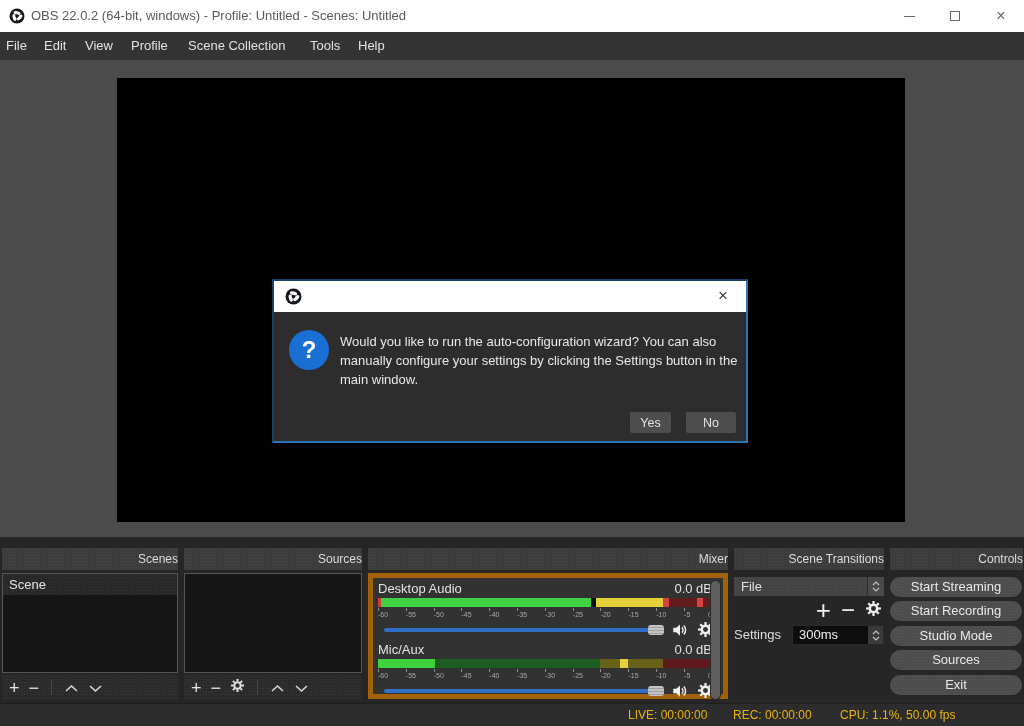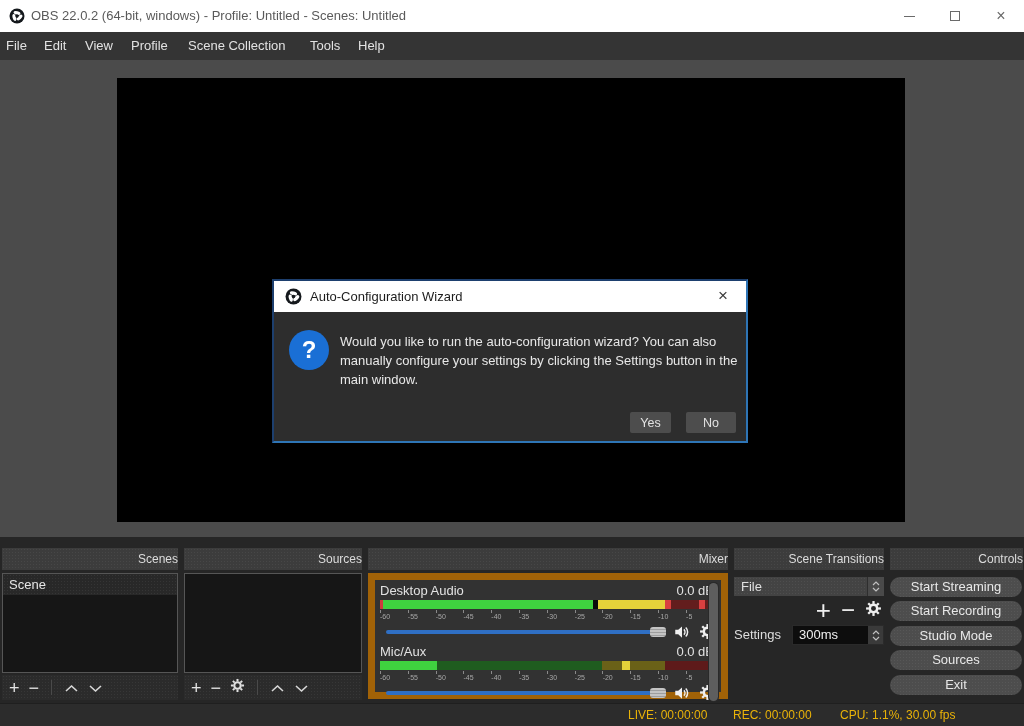--- a/index.html
+++ b/index.html
@@ -37,21 +37,21 @@
              border:1px solid #565656; }
   .list-item { height:21px; line-height:21px; font-size:13px; color:#e6e6e6; padding-left:6px;
                background-color:#282828; }
   .panel-toolbar { position:absolute; top:138px; height:25px; background-color:#2b2b2b;
                    display:flex; align-items:center; padding-left:7px; gap:9px; }
   .tb-txt { color:#e3e3e3; font-size:18px; line-height:22px; }
   .tb-div { width:1px; height:15px; background:#4a4a4a; margin:0 3px; }
 
   
   .mixerbox { position:absolute; left:368px; top:36px; width:360px; height:126px;
-              background-color:#323232; border:7px solid #a16207; }
+              background-color:#323232; border:5px solid #a16207; }
   .mix-scroll { position:absolute; right:2px; top:2px; width:11px; height:120px; background:#2a2a2a; border-radius:5px;}
   .mix-thumb { position:absolute; left:1px; top:1px; width:9px; height:118px; background:#5e5e5e; border-radius:5px; }
   .channel { position:absolute; left:5px; width:334px; height:58px; }
   .ch-name { position:absolute; left:0; top:0; font-size:13px; color:#e2e2e2; }
   .ch-level { position:absolute; right:0; top:0; font-size:13px; color:#e2e2e2; }
   .meter { position:absolute; left:0; top:17px; width:334px; height:9px; background:#111; overflow:hidden; }
   .meter .seg { position:absolute; top:0; bottom:0; }
   .tickmarks { position:absolute; left:0; top:27px; width:334px; height:3px;
                background:repeating-linear-gradient(to right, #8a8a8a 0 1px, transparent 1px 27.8px); }
   .ticks { position:absolute; left:0; top:30px; width:334px; display:flex;
@@ -366,37 +366,36 @@
     <div class="ctl-btn tex" style="top:40px">Start Streaming</div>
     <div class="ctl-btn tex" style="top:64px">Start Recording</div>
     <div class="ctl-btn tex" style="top:89px">Studio Mode</div>
     <div class="ctl-btn tex" style="top:113px">Sources</div>
     <div class="ctl-btn tex" style="top:138px">Exit</div>
   </div>
 
   <div class="statusbar">
     <span class="status-item" style="left:628px">LIVE: 00:00:00</span>
     <span class="status-item" style="left:733px">REC: 00:00:00</span>
-    <span class="status-item" style="left:840px">CPU: 1.1%, 30.00 fps</span>
+    <span class="status-item" style="left:840px">CPU: 1.1%, 50.00 fps</span>
   </div>
 
   <div class="dialog" style="border-bottom-color: rgb(46, 117, 182); border-right-color: rgb(46, 117, 182);">
     <div class="dlg-titlebar">
       <span class="dlg-logo">
         <svg viewBox="0 0 32 32" width="17" height="17">
           <circle cx="16" cy="16" r="15" fill="#14181c"></circle>
           <g fill="#ffffff">
             <ellipse cx="16" cy="10" rx="7" ry="3.6" transform="rotate(15 16 10)"></ellipse>
             <ellipse cx="21.2" cy="19" rx="7" ry="3.6" transform="rotate(135 21.2 19)"></ellipse>
             <ellipse cx="10.8" cy="19" rx="7" ry="3.6" transform="rotate(255 10.8 19)"></ellipse>
           </g>
           <circle cx="16" cy="16" r="3.4" fill="#14181c"></circle>
         </svg>
       </span>
-      <span class="dlg-title">Auto-Configuration Wizard</span>
       <span class="dlg-close">×</span>
     </div>
     <div class="q-icon" style="background: rgb(26, 111, 213);">?</div>
     <div class="dlg-msg">Would you like to run the auto-configuration wizard?  You can also manually configure your settings by clicking the Settings button in the main window.</div>
     <button class="dlg-btn" style="left:356px;width:41px">Yes</button>
     <button class="dlg-btn" style="left:412px;width:50px">No</button>
   </div>
 
 </div>
 

